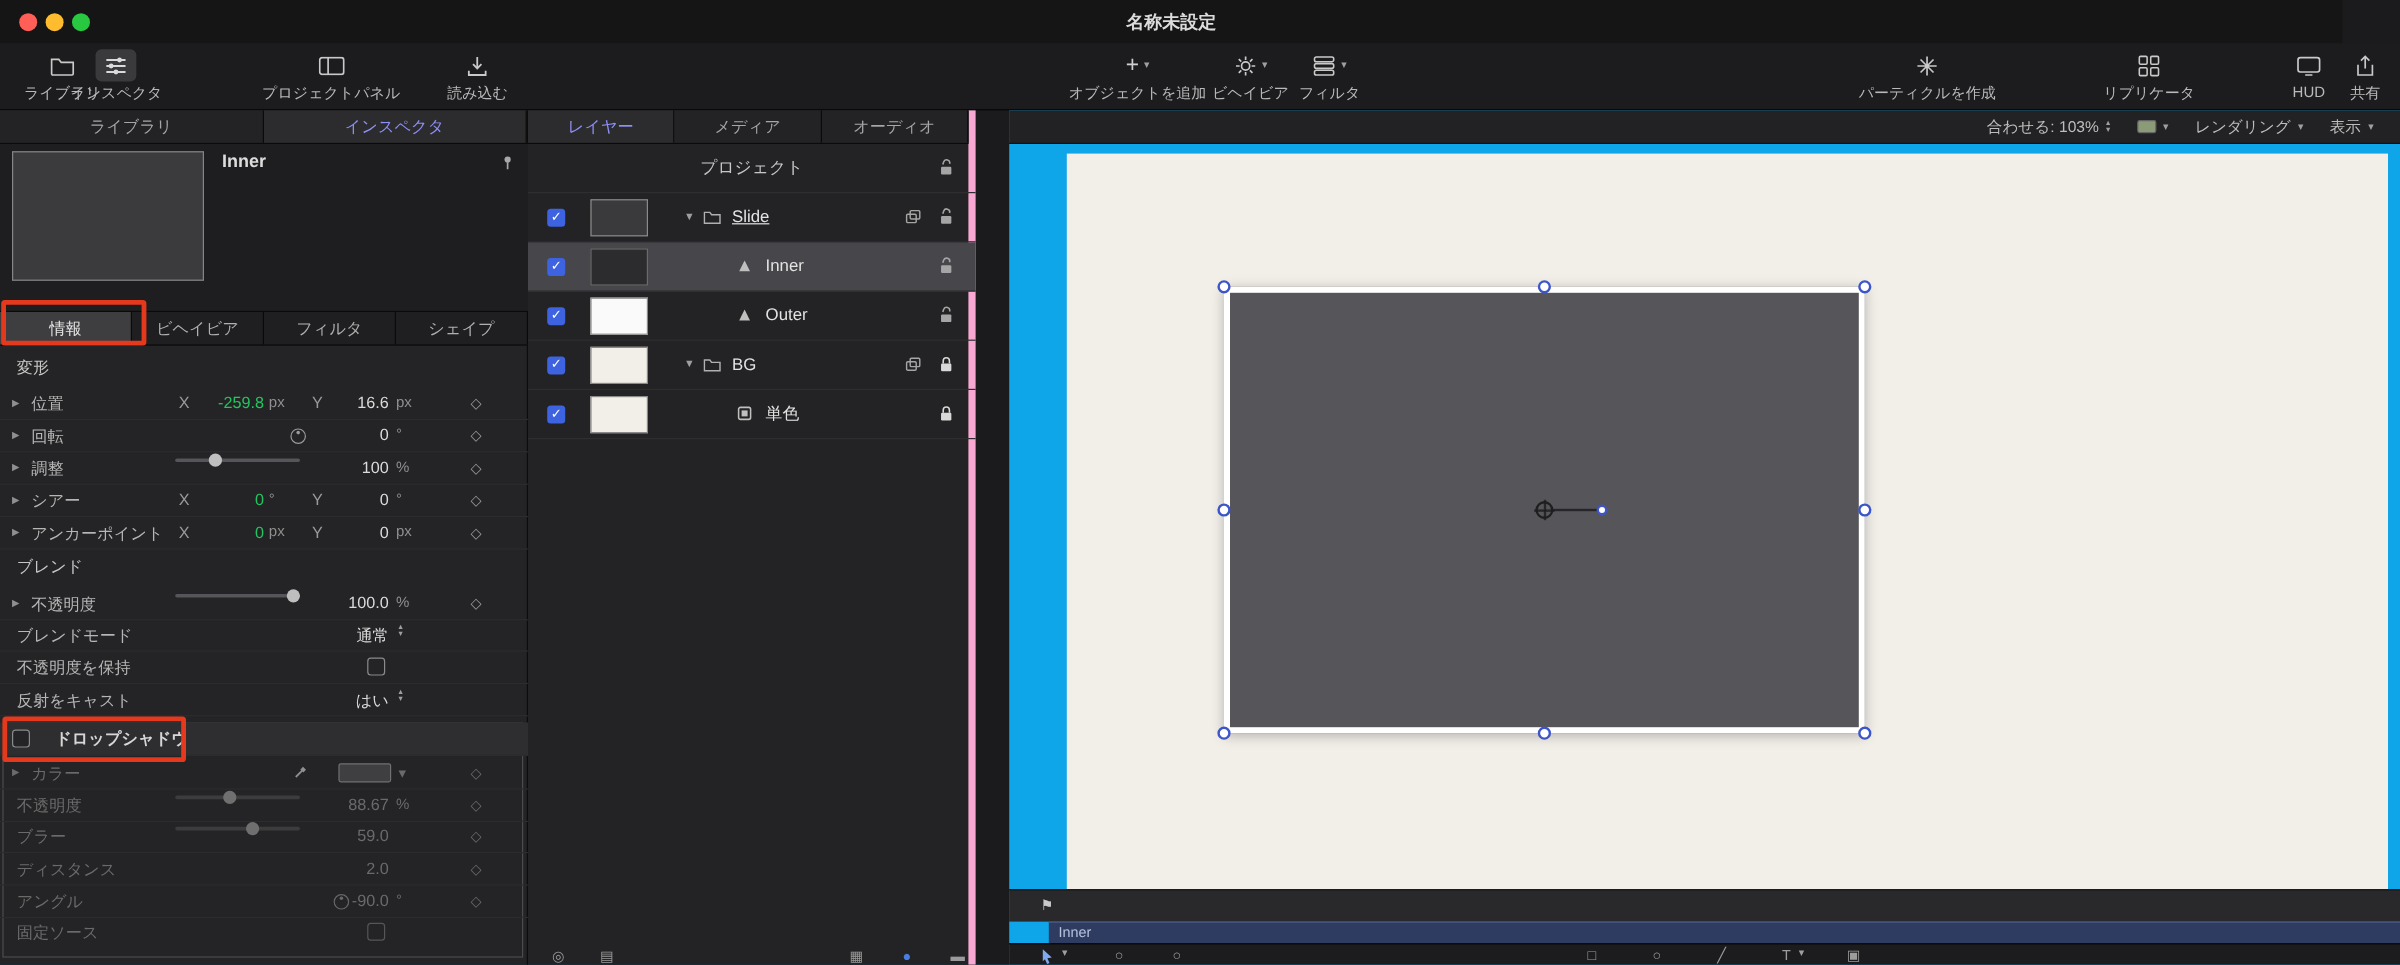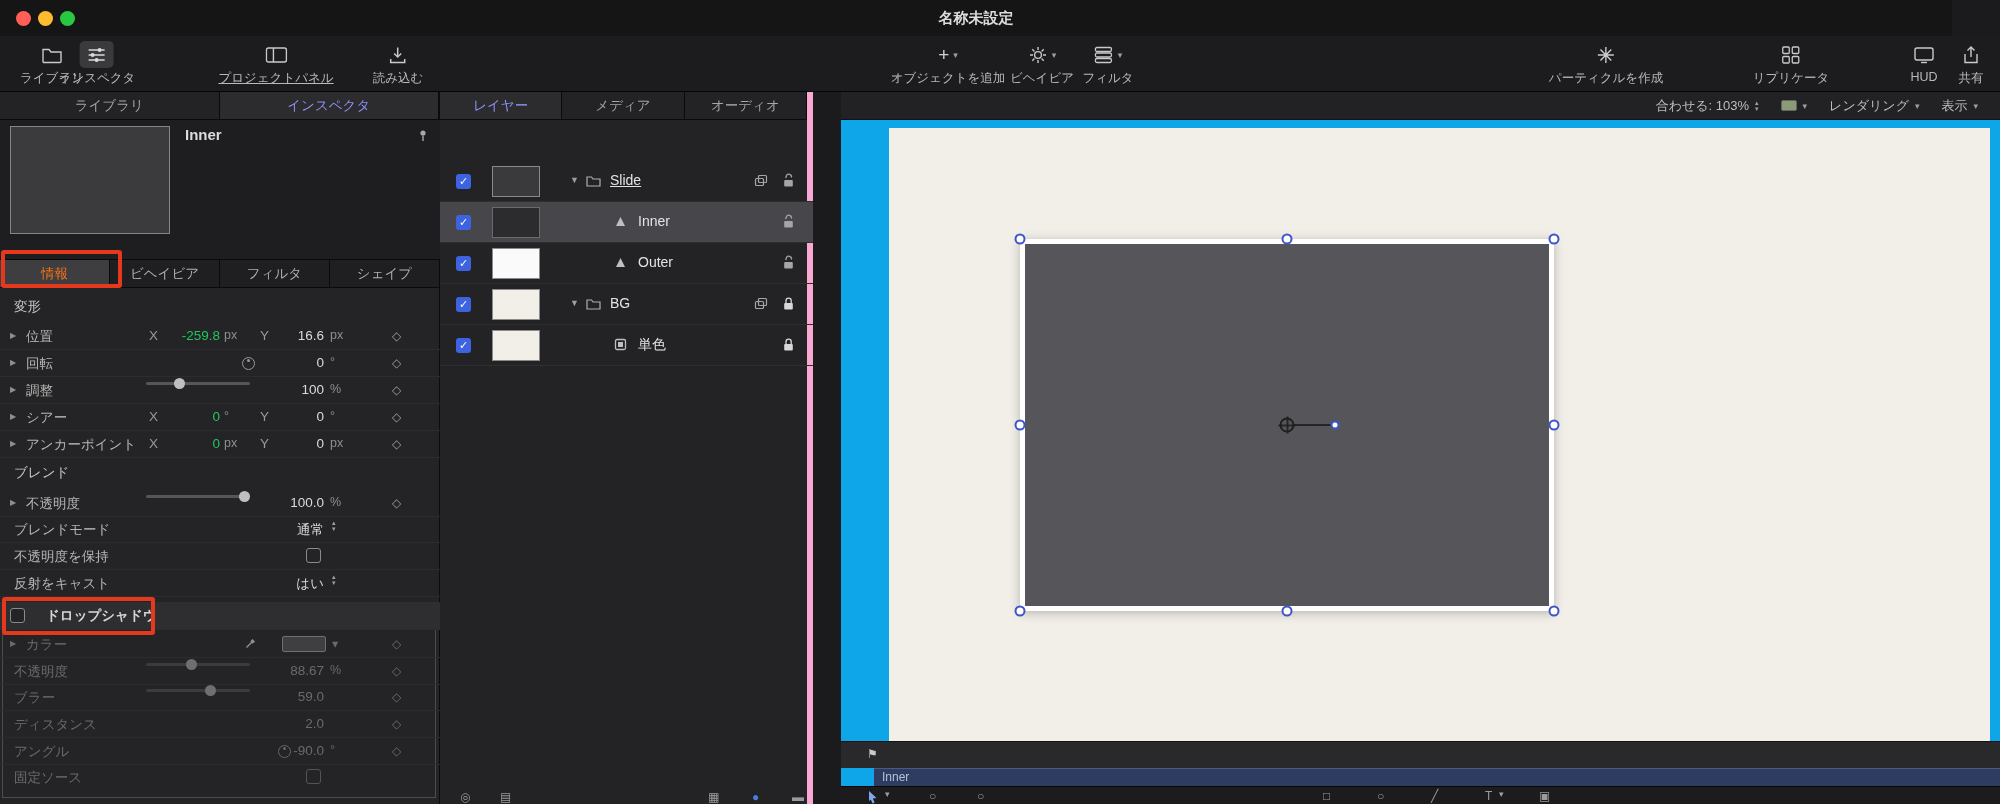--- a/index.html
+++ b/index.html
@@ -26,21 +26,21 @@
 .ptab.active{color:#8d90f5;background:#2c2c2f;}
 
 
 #inspector{position:absolute;left:0;top:92px;width:440px;height:712px;background:#242426;border-right:1px solid #0c0c0c;}
 #preview{position:absolute;left:0;top:28px;width:440px;height:140px;background:#1e1e20;border-bottom:1px solid #0a0a0a;}
 #preview-thumb{position:absolute;left:10px;top:6px;width:160px;height:108px;background:#3b3b3e;border:1.5px solid #858585;}
 #preview-name{position:absolute;left:185px;top:6px;font-size:15px;font-weight:bold;color:#dcdcdc;}
 #pin{position:absolute;right:10px;top:8px;}
 #subtabs{position:absolute;left:0;top:168px;width:440px;height:28px;display:flex;background:#1f1f21;border-bottom:1px solid #0a0a0a;}
 .stab{flex:1;display:flex;align-items:center;justify-content:center;font-size:13.5px;color:#b0b0b0;border-right:1px solid #0a0a0a;}
-.stab.active{background:#3e3e41;color:#f97316;}
+.stab.active{background:#3e3e41;color:#e5e5e5;}
 .sectionh{position:absolute;left:14px;font-size:13.5px;color:#c6c6c6;}
 .irow{position:absolute;left:0;width:440px;height:27px;border-bottom:1px solid #2c2c2e;font-size:13.5px;color:#b6b6b6;}
 .irow>span{position:absolute;top:5px;}
 .tri{left:10px;top:8px !important;font-size:8px;color:#8f8f8f;}
 .rlab{left:26px;}
 .axl1{left:149px;color:#9a9a9a;}
 .vx{left:154px;width:66px;text-align:right;color:#22c55e;}
 .ux{left:224px;color:#8f8f8f;font-size:12.5px;}
 .axl2{left:260px;color:#9a9a9a;}
 .vy{left:266px;width:58px;text-align:right;color:#dadada;}
@@ -143,21 +143,21 @@
           </g>
           <g fill="#dadada">
             <circle cx="14" cy="4" r="2"></circle>
             <circle cx="7" cy="9" r="2"></circle>
             <circle cx="11" cy="14" r="2"></circle>
           </g>
         </svg>
     </span>
     <span>インスペクタ</span>
   </div>
-  <div class="tbtn" style="left:276px;text-decoration:underline;">
+  <div class="tbtn" style="left:276px;">
     <span class="tico">
       <svg width="22" height="16" viewBox="0 0 22 16">
           <rect x="1" y="1" width="20" height="14" rx="2" fill="none" stroke="#c9c9c9" stroke-width="1.4"></rect>
           <line x1="8" y1="1" x2="8" y2="15" stroke="#c9c9c9" stroke-width="1.4"></line>
         </svg>
     </span>
     <span>プロジェクトパネル</span>
   </div>
   <div class="tbtn" style="left:398px;">
     <span class="tico">
@@ -431,20 +431,29 @@
 <div class="redbox" id="redbox-info"></div>
 <div class="redbox" id="redbox-shadow"></div>
 
 <div id="layers">
   <div class="ptabs">
     <div class="ptab active">レイヤー</div>
     <div class="ptab">メディア</div>
     <div class="ptab">オーディオ</div>
   </div>
 
+  <div class="lrow" id="row-project" style="top:28px;">
+    <span class="pname">プロジェクト</span>
+    <span class="rlock">
+      <svg width="13" height="15" viewBox="0 0 13 15">
+          <path d="M4 7 V4.8 a2.6 2.6 0 0 1 5.2 0" fill="none" stroke="#a5a5a5" stroke-width="1.3" transform="rotate(18 10 5)"></path>
+          <rect x="2.2" y="7" width="8.6" height="6.4" rx="1" fill="#a5a5a5"></rect>
+        </svg>
+    </span>
+  </div>
 
   <div class="lrow" style="top:69px;">
     <span class="lcb"><span>✓</span></span>
     <span class="lthumb th-dark"></span>
     <span class="ldis">▼</span>
     <span class="licon" style="left:146px;">
       <svg width="15" height="13" viewBox="0 0 15 13">
           <path d="M1 3 h4.5 l1.5 2 H14 v7 H1 z" fill="none" stroke="#b0b0b0" stroke-width="1.2"></path>
         </svg>
     </span>

